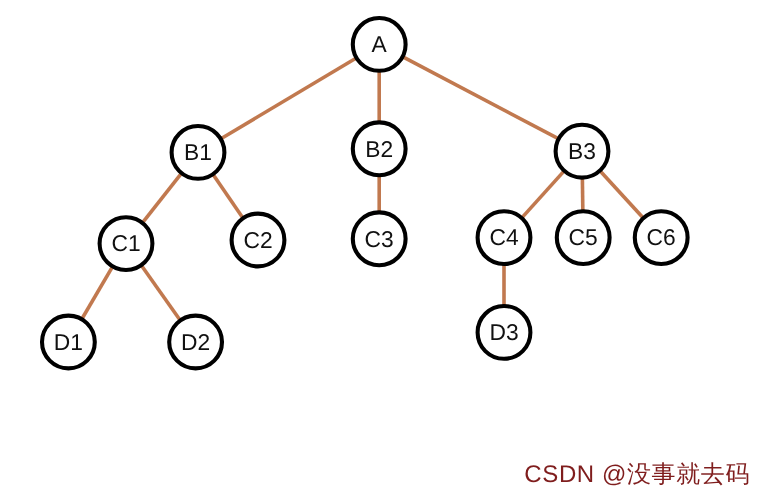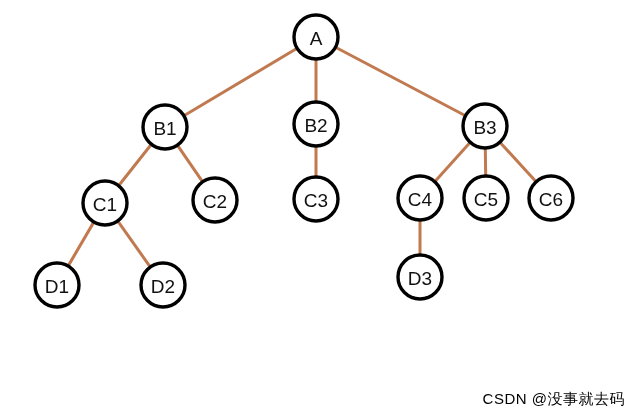--- a/index.html
+++ b/index.html
@@ -44,22 +44,22 @@
     text-anchor: middle;
     dominant-baseline: central;
     -webkit-user-select: none;
     user-select: none;
   }
   #watermark {
     position: absolute;
     right: 14px;
     bottom: 10px;
     font-family: "Liberation Sans", sans-serif;
-    font-size: 15px;
-    color: #000000;
+    font-size: 20px;
+    color: #7f1d1d;
     letter-spacing: 0.5px;
     white-space: nowrap;
     -webkit-user-select: none;
     user-select: none;
   }
 </style>
 </head>
 <body>
 
 <div id="canvas">

